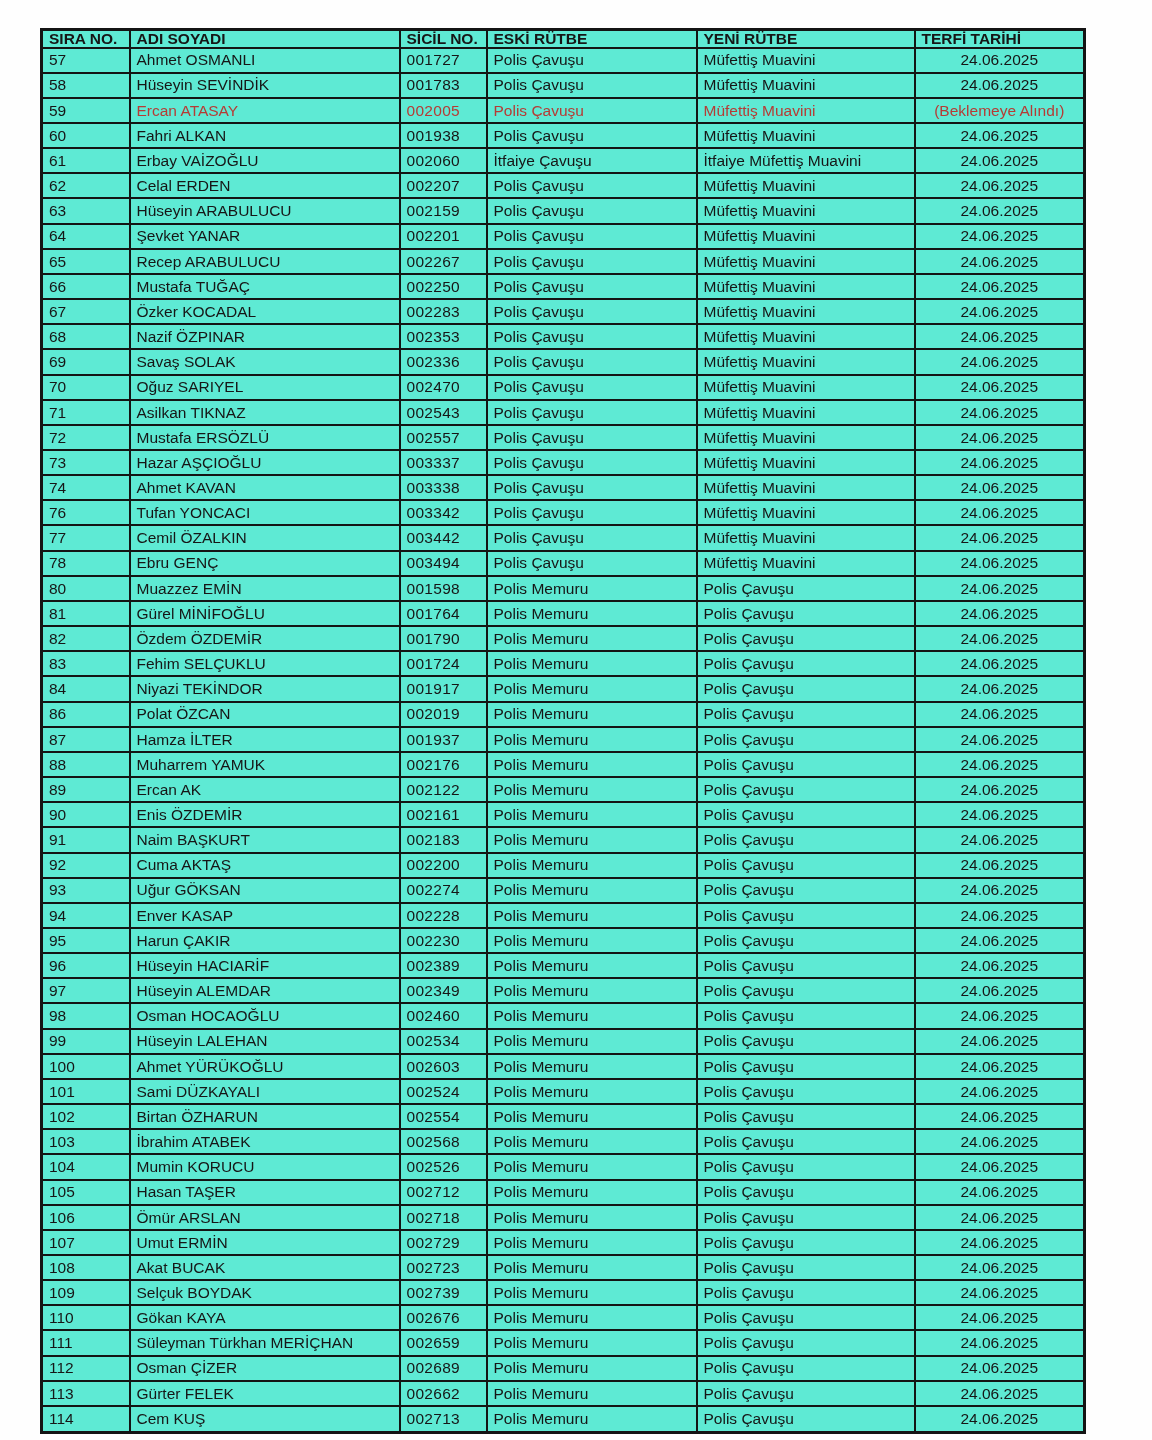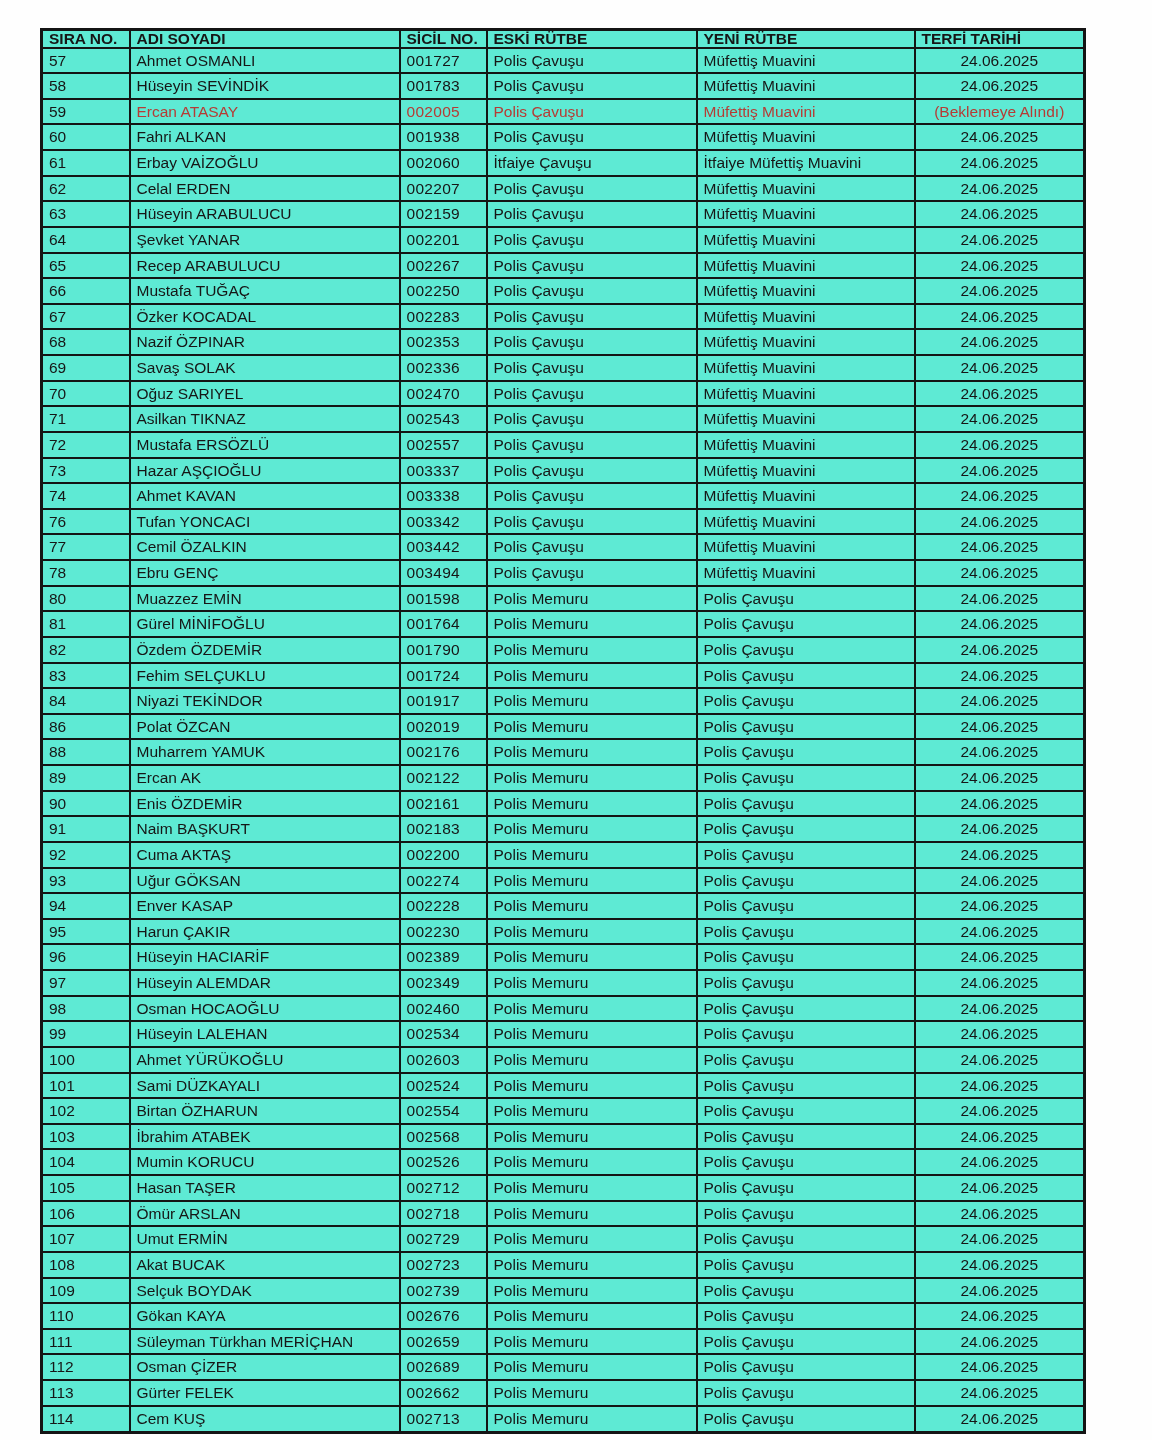--- a/index.html
+++ b/index.html
@@ -286,20 +286,28 @@
   </tr>
         <tr>
     <td class="c-sira">86</td>
     <td class="c-ad">Polat ÖZCAN</td>
     <td class="c-sicil">002019</td>
     <td class="c-eski">Polis Memuru</td>
     <td class="c-yeni">Polis Çavuşu</td>
     <td class="c-tarih">24.06.2025</td>
   </tr>
         <tr>
+    <td class="c-sira">87</td>
+    <td class="c-ad">Hamza İLTER</td>
+    <td class="c-sicil">001937</td>
+    <td class="c-eski">Polis Memuru</td>
+    <td class="c-yeni">Polis Çavuşu</td>
+    <td class="c-tarih">24.06.2025</td>
+  </tr>
+        <tr>
     <td class="c-sira">88</td>
     <td class="c-ad">Muharrem YAMUK</td>
     <td class="c-sicil">002176</td>
     <td class="c-eski">Polis Memuru</td>
     <td class="c-yeni">Polis Çavuşu</td>
     <td class="c-tarih">24.06.2025</td>
   </tr>
         <tr>
     <td class="c-sira">89</td>
     <td class="c-ad">Ercan AK</td>

